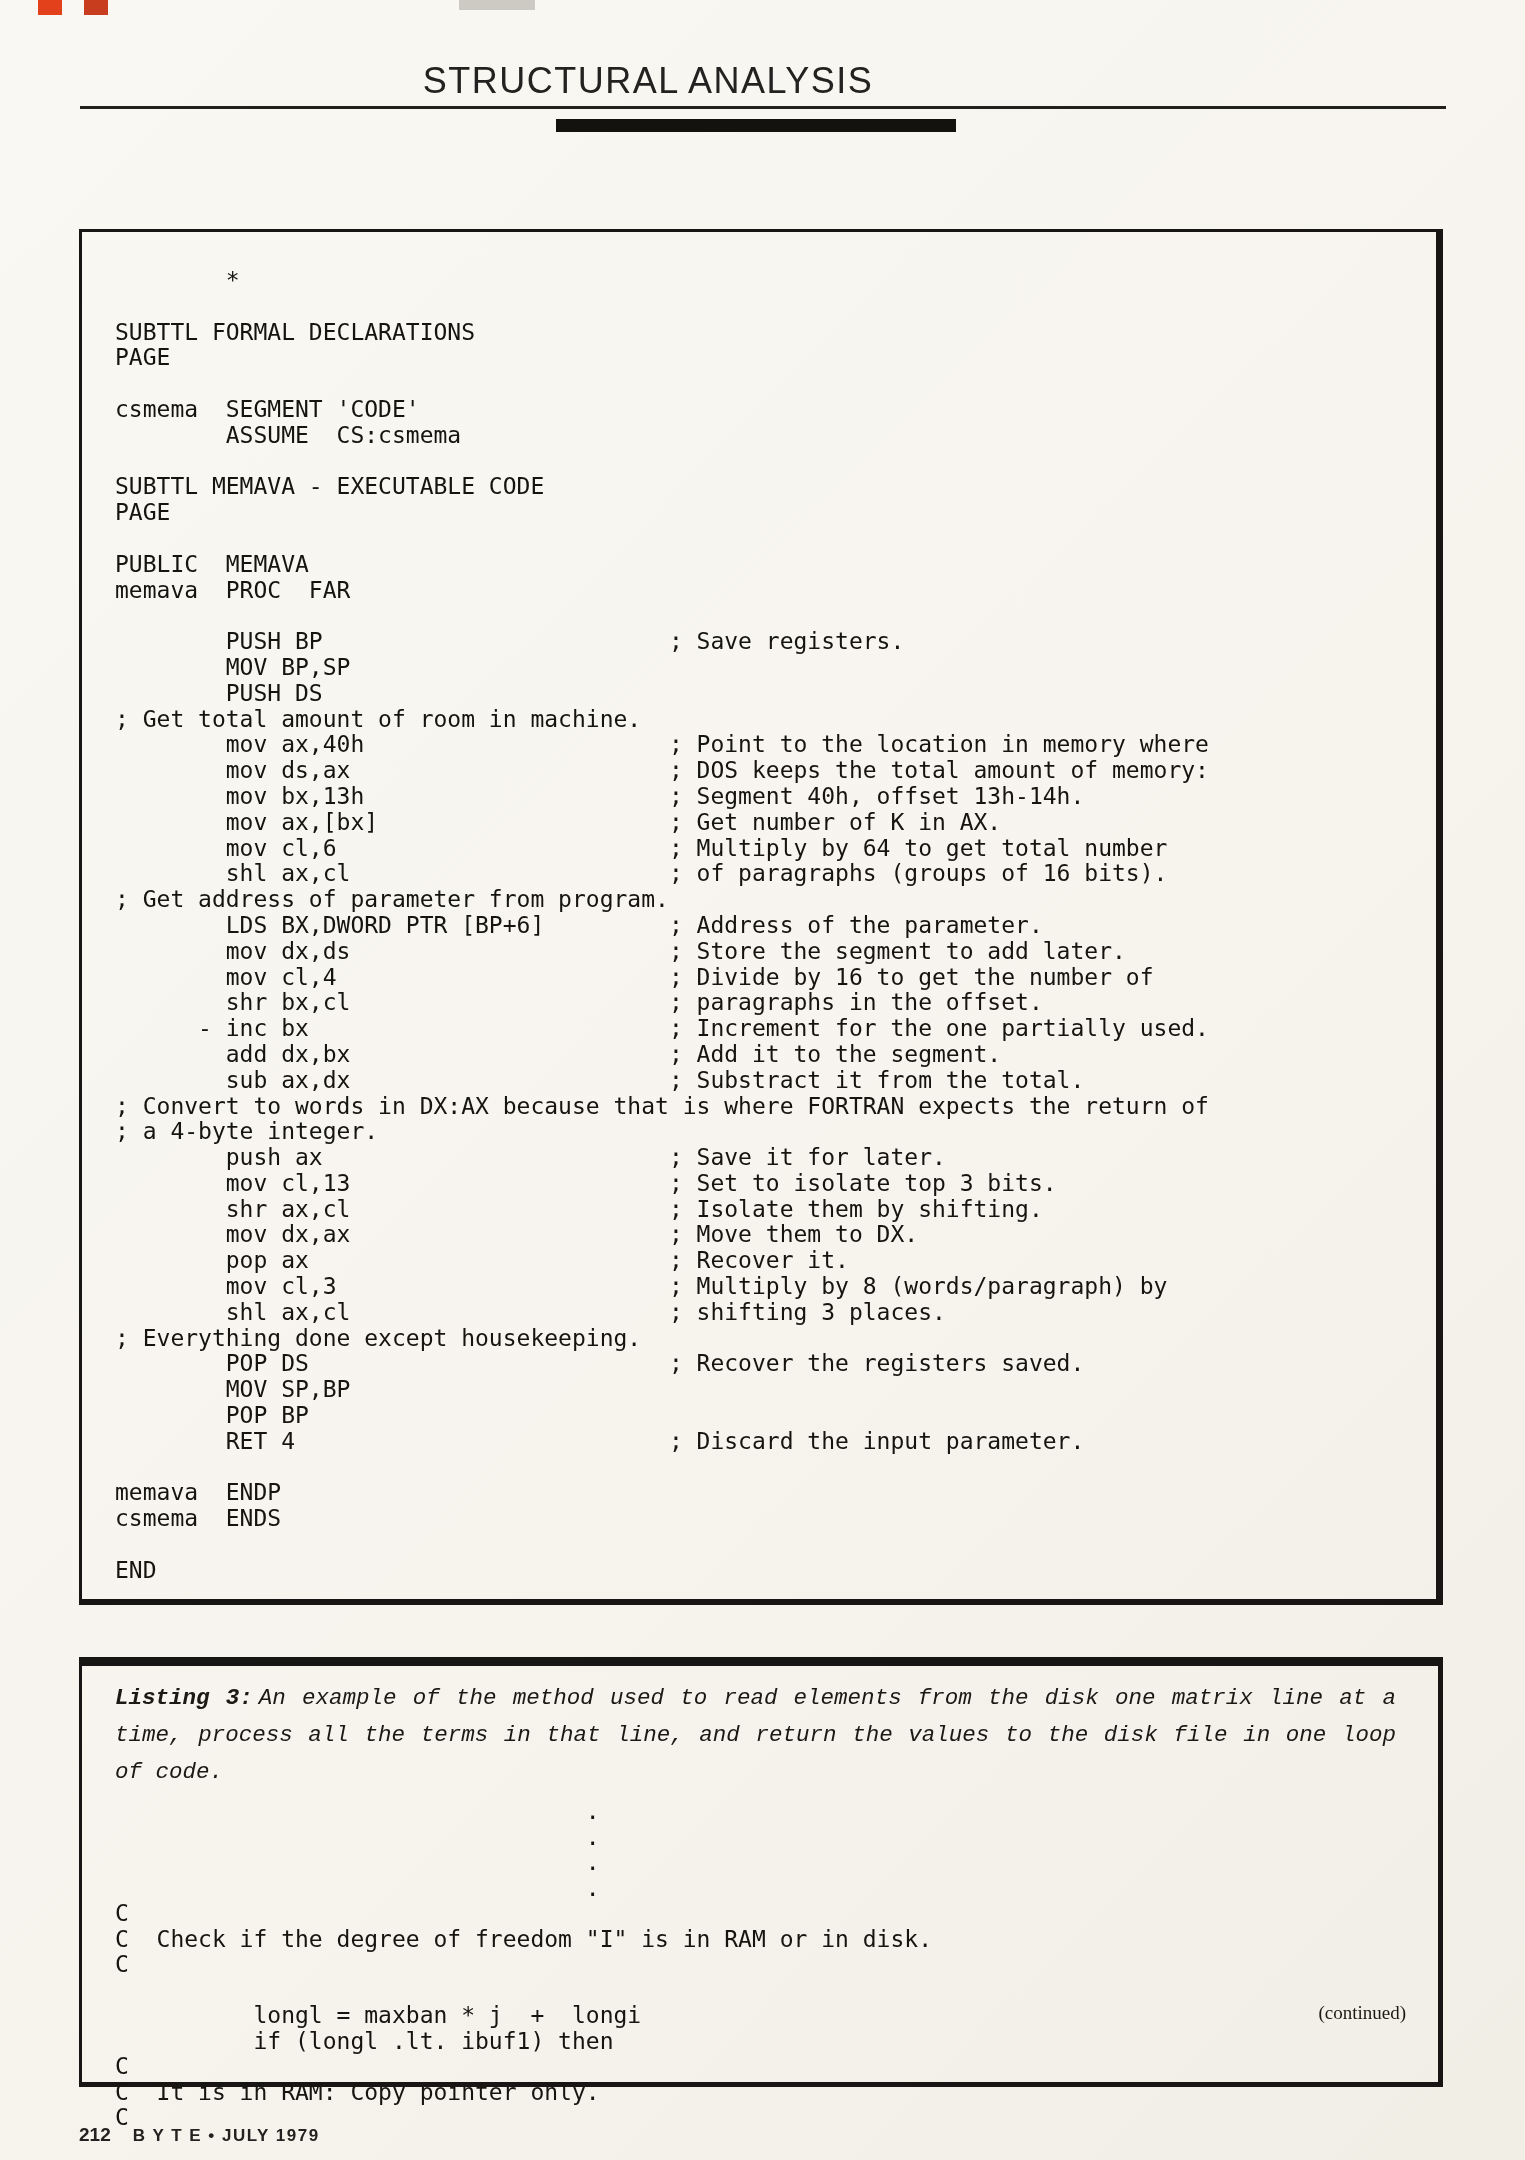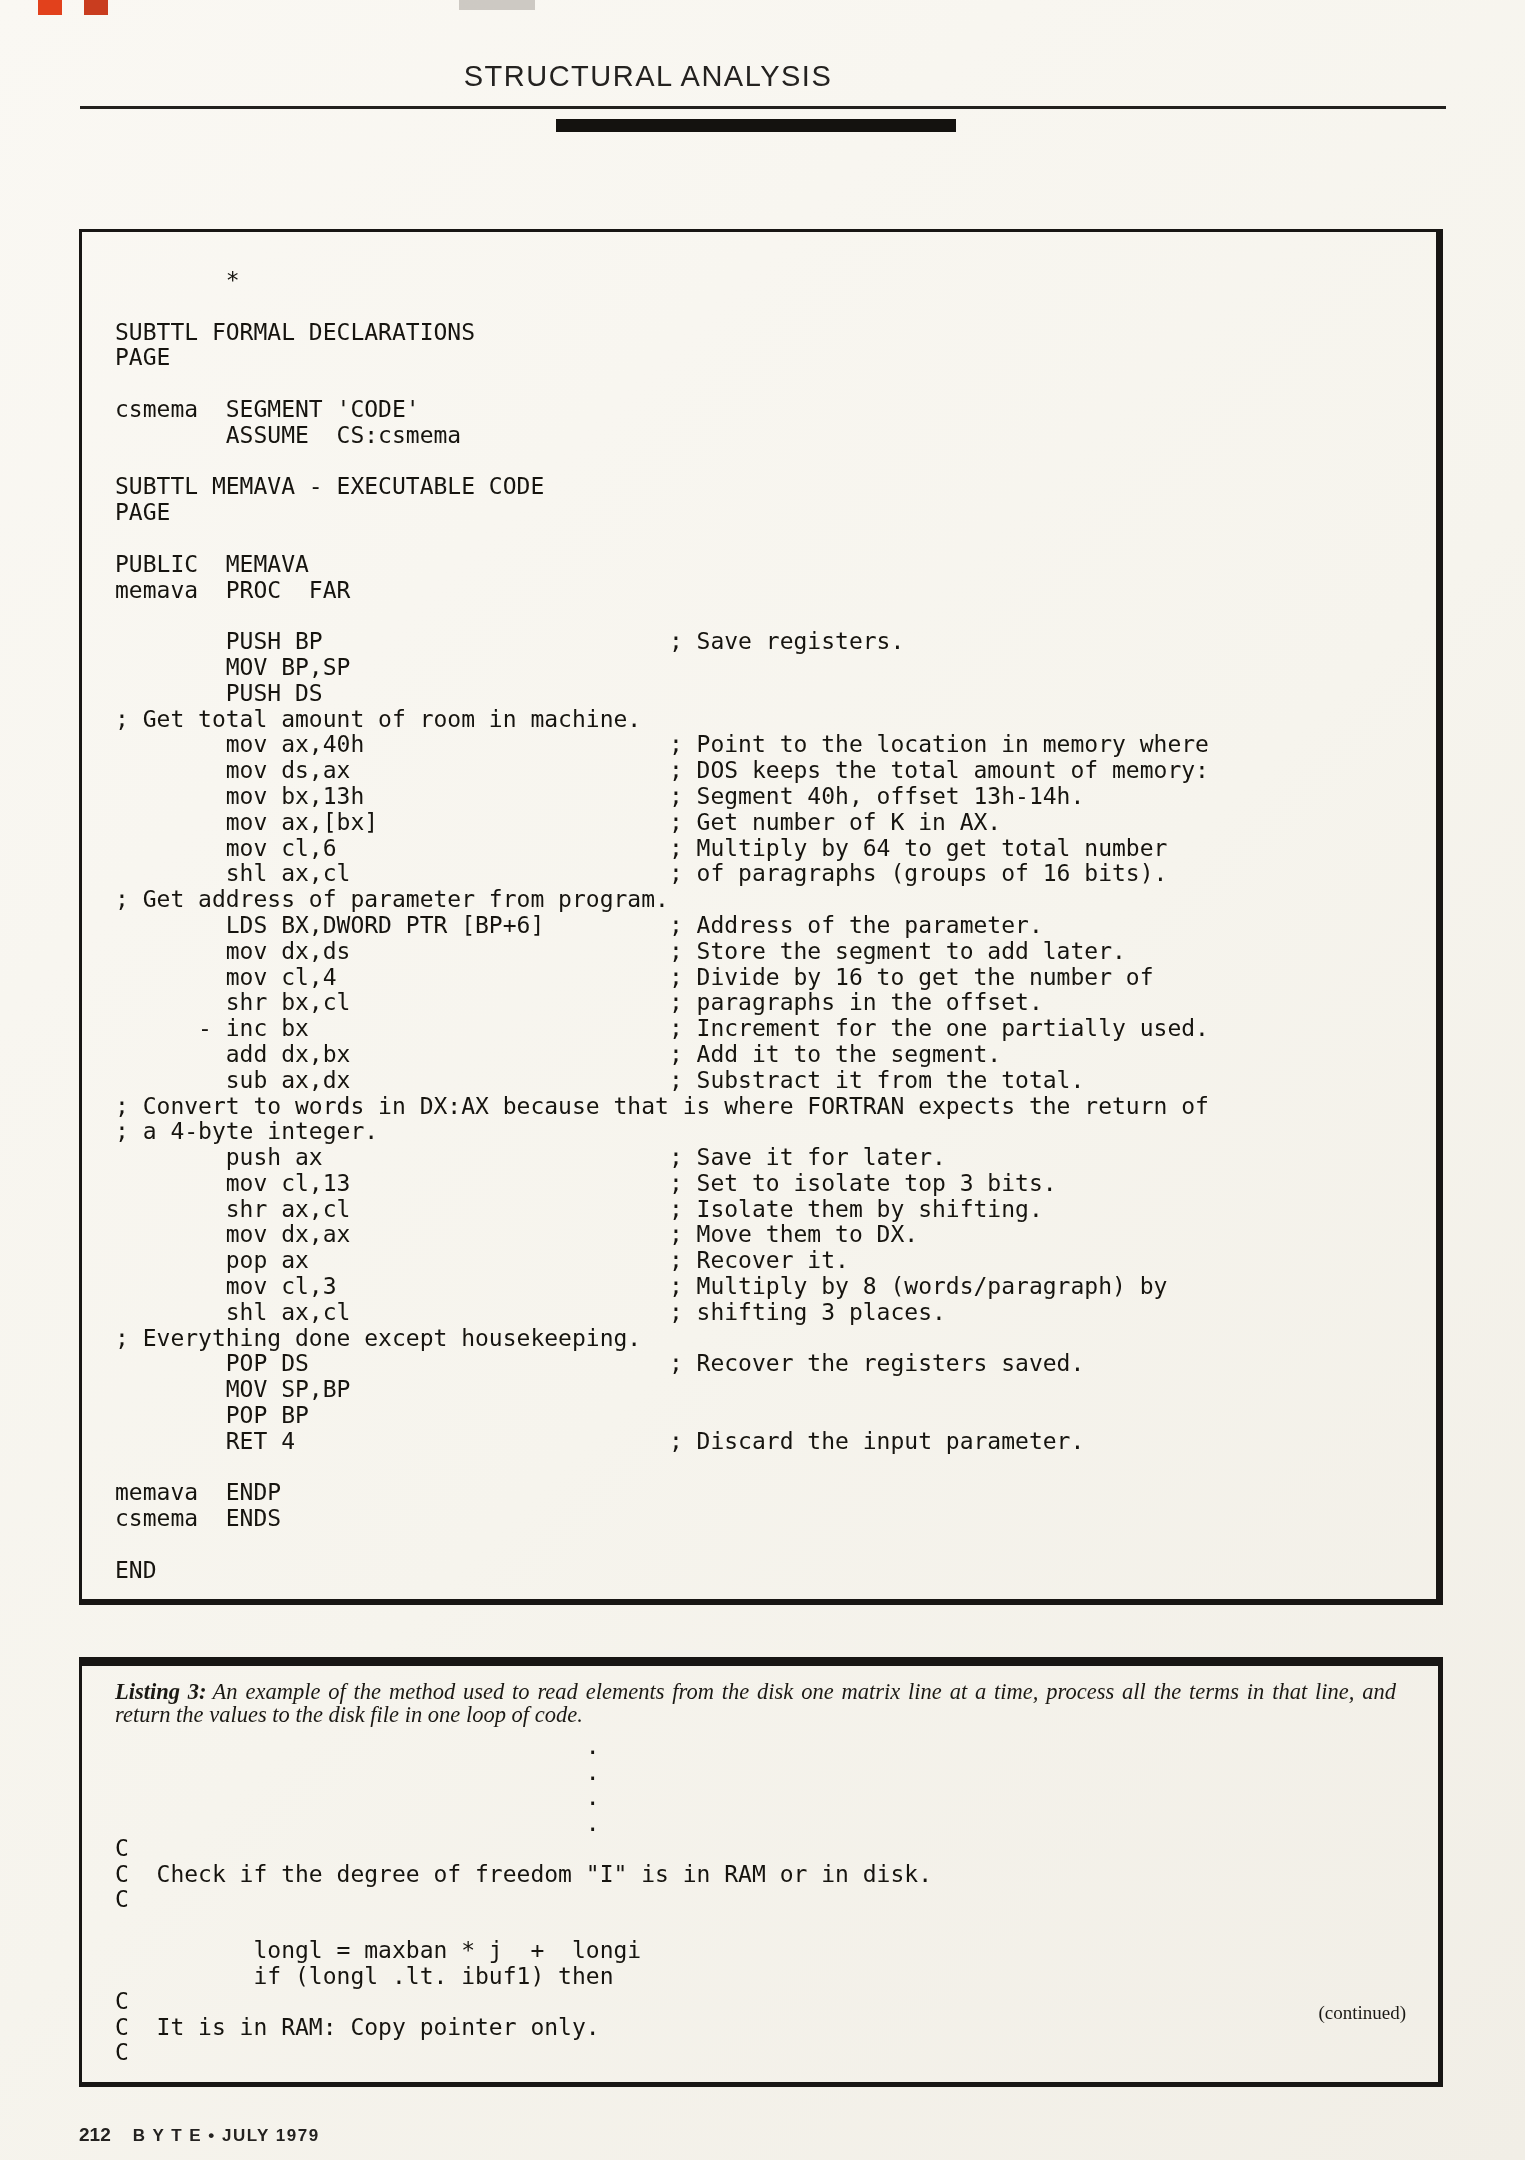--- a/index.html
+++ b/index.html
@@ -14,43 +14,43 @@
     position: absolute; inset: 0;
     background: linear-gradient(135deg, #faf8f3 0%, #f6f4ed 55%, #f1eee6 100%);
   }
   .reg-mark { position: absolute; top: 0; height: 15px; width: 24px; }
   .reg-mark.one { left: 38px; background: #e2411c; }
   .reg-mark.two { left: 84px; background: #c93d1f; }
   .gray-mark { position: absolute; top: 0; left: 459px; width: 76px; height: 10px; background: #a9a49c; opacity: .55; }
 
   .page-title {
     position: absolute; top: 60px; left: 0; width: 1296px;
-    text-align: center; font-size: 29px; letter-spacing: 1.5px; color: #242220;
+    text-align: center; font-size: 36px; letter-spacing: 1.5px; color: #242220;
   }
   .header-rule { position: absolute; top: 106px; left: 80px; width: 1366px; height: 3px; background: #23211e; }
   .header-bar  { position: absolute; top: 119px; left: 556px; width: 400px; height: 13px; background: #14120f; }
 
   .listing-box {
     position: absolute; left: 79px; top: 229px; width: 1354px; height: 1367px;
     border: 3px solid #181614; border-right-width: 7px; border-bottom-width: 6px;
   }
   pre.code {
     margin: 0; padding: 36px 8px 0 33px;
     font-family: "DejaVu Sans Mono", monospace;
     font-size: 23px; line-height: 25.8px; color: #16140f;
   }
 
   .listing3-box {
     position: absolute; left: 79px; top: 1657px; width: 1356px; height: 416px;
     border: 3px solid #181614; border-top-width: 9px; border-right-width: 5px; border-bottom-width: 5px;
   }
   .caption {
     margin: 14px 42px 4px 33px;
-    font-family: Liberation Serif, serif; font-style: italic;
-    font-size: 22.5px; line-height: 23px; text-align: justify; color: #1b1914;
+    font-family: Liberation Mono, monospace; font-style: italic;
+    font-size: 22.5px; line-height: 37px; text-align: justify; color: #1b1914;
   }
   .caption b { font-weight: bold; margin-right: 6px; }
   pre.fortran {
     margin: 0; padding: 4px 8px 0 33px;
     font-family: "DejaVu Sans Mono", monospace;
     font-size: 23px; line-height: 25.5px; color: #16140f;
   }
   .continued {
     position: absolute; right: 32px; bottom: 58px;
     font-family: "Liberation Serif", serif; 

